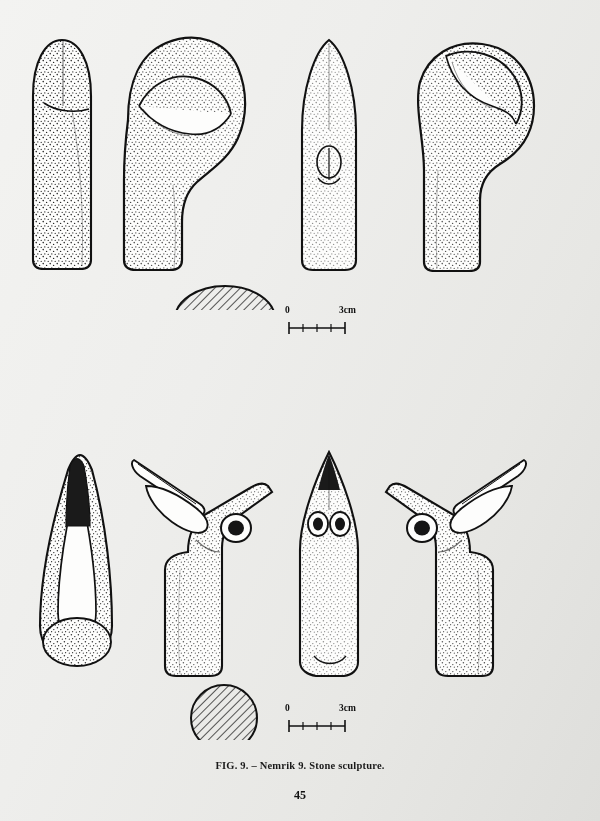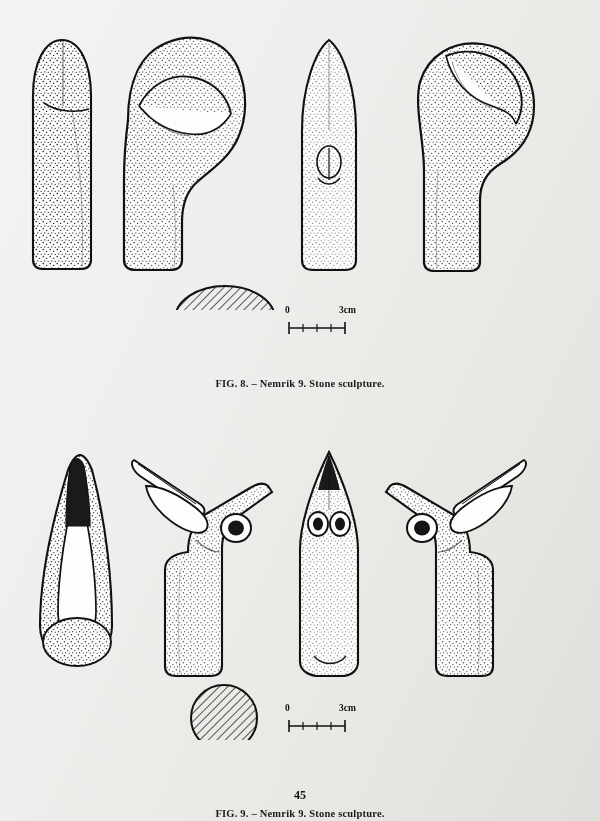--- a/index.html
+++ b/index.html
@@ -170,21 +170,20 @@
       <svg width="80" height="16" viewBox="0 0 80 16" style="position:absolute;left:2px;top:12px;">
         <line x1="2" y1="8" x2="58" y2="8" stroke="#111" stroke-width="1.6"></line>
         <line x1="2" y1="2" x2="2" y2="14" stroke="#111" stroke-width="1.6"></line>
         <line x1="16" y1="4" x2="16" y2="12" stroke="#111" stroke-width="1.2"></line>
         <line x1="30" y1="4" x2="30" y2="12" stroke="#111" stroke-width="1.2"></line>
         <line x1="44" y1="4" x2="44" y2="12" stroke="#111" stroke-width="1.2"></line>
         <line x1="58" y1="2" x2="58" y2="14" stroke="#111" stroke-width="1.6"></line>
       </svg>
     </div>
 
-    <div class="caption" style="position:absolute;top:368px;width:600px;">FIG. 8. – Nemrik 9. Stone sculpture.</div>
   </div>
 
   <div class="plate" style="top:430px;height:360px;">
 
     <svg width="600" height="310" viewBox="0 0 600 310">
       <defs>
         <pattern id="stipple9" width="7" height="7" patternUnits="userSpaceOnUse">
           <circle cx="1.4" cy="1.8" r="0.76" class="speck"></circle>
           <circle cx="4.8" cy="3.6" r="0.7" class="speck"></circle>
           <circle cx="2.6" cy="5.7" r="0.64" class="speck"></circle>
@@ -291,17 +290,17 @@
       <svg width="80" height="16" viewBox="0 0 80 16" style="position:absolute;left:2px;top:12px;">
         <line x1="2" y1="8" x2="58" y2="8" stroke="#111" stroke-width="1.6"></line>
         <line x1="2" y1="2" x2="2" y2="14" stroke="#111" stroke-width="1.6"></line>
         <line x1="16" y1="4" x2="16" y2="12" stroke="#111" stroke-width="1.2"></line>
         <line x1="30" y1="4" x2="30" y2="12" stroke="#111" stroke-width="1.2"></line>
         <line x1="44" y1="4" x2="44" y2="12" stroke="#111" stroke-width="1.2"></line>
         <line x1="58" y1="2" x2="58" y2="14" stroke="#111" stroke-width="1.6"></line>
       </svg>
     </div>
 
-    <div class="caption" style="position:absolute;top:330px;width:600px;margin-top:48px;">FIG. 9. – Nemrik 9. Stone sculpture.</div>
+    <div class="caption" style="position:absolute;top:330px;width:600px;">FIG. 9. – Nemrik 9. Stone sculpture.</div>
   </div>
 
   <div class="folio">45</div>
 </div>
 
 </body></html>

